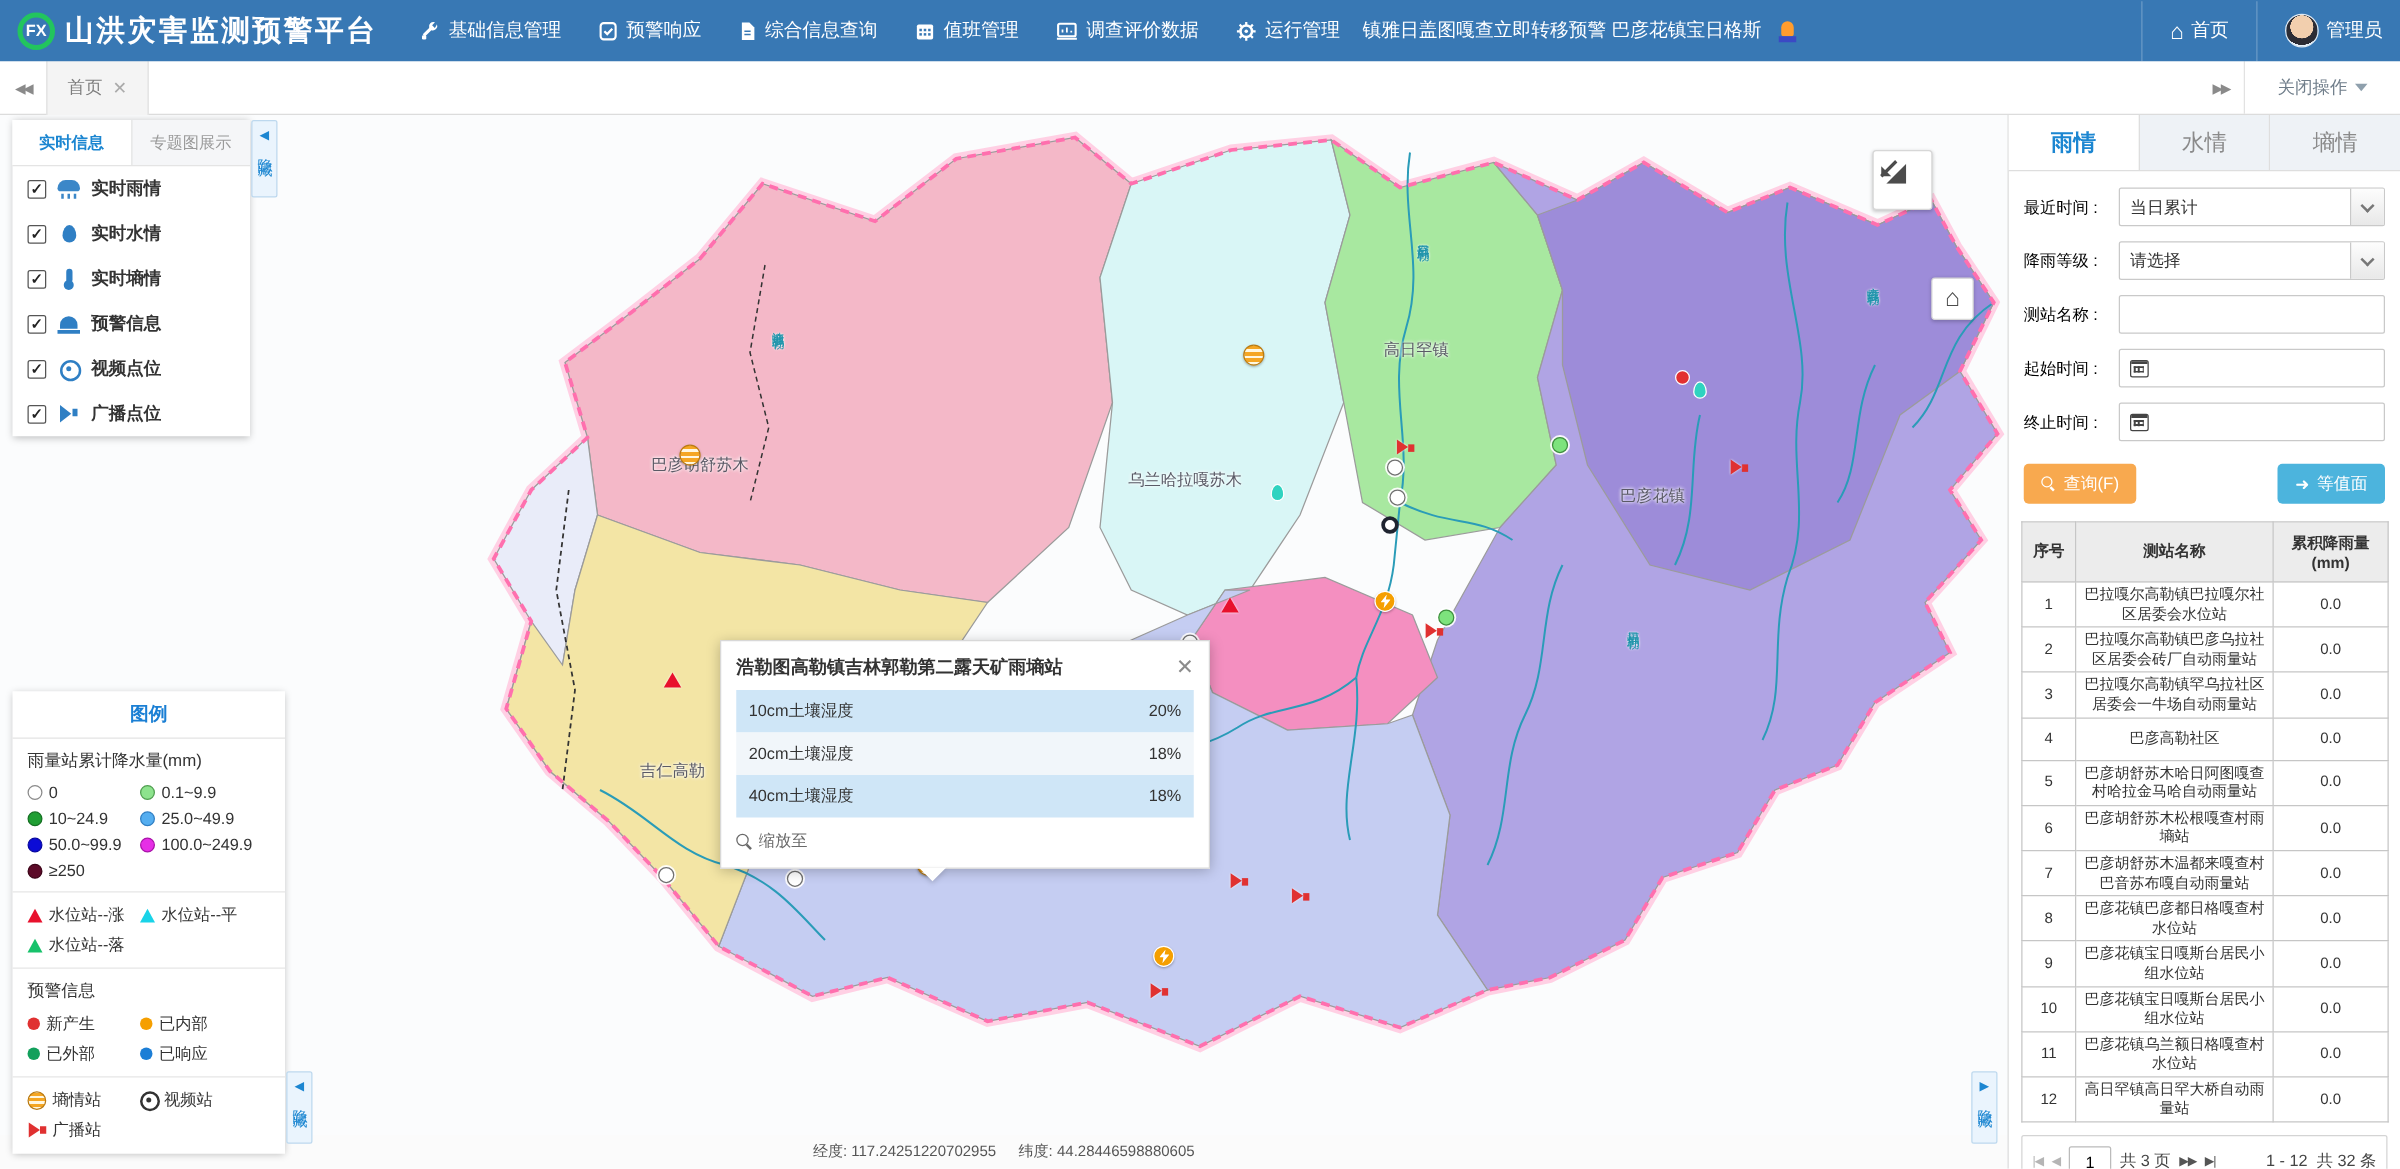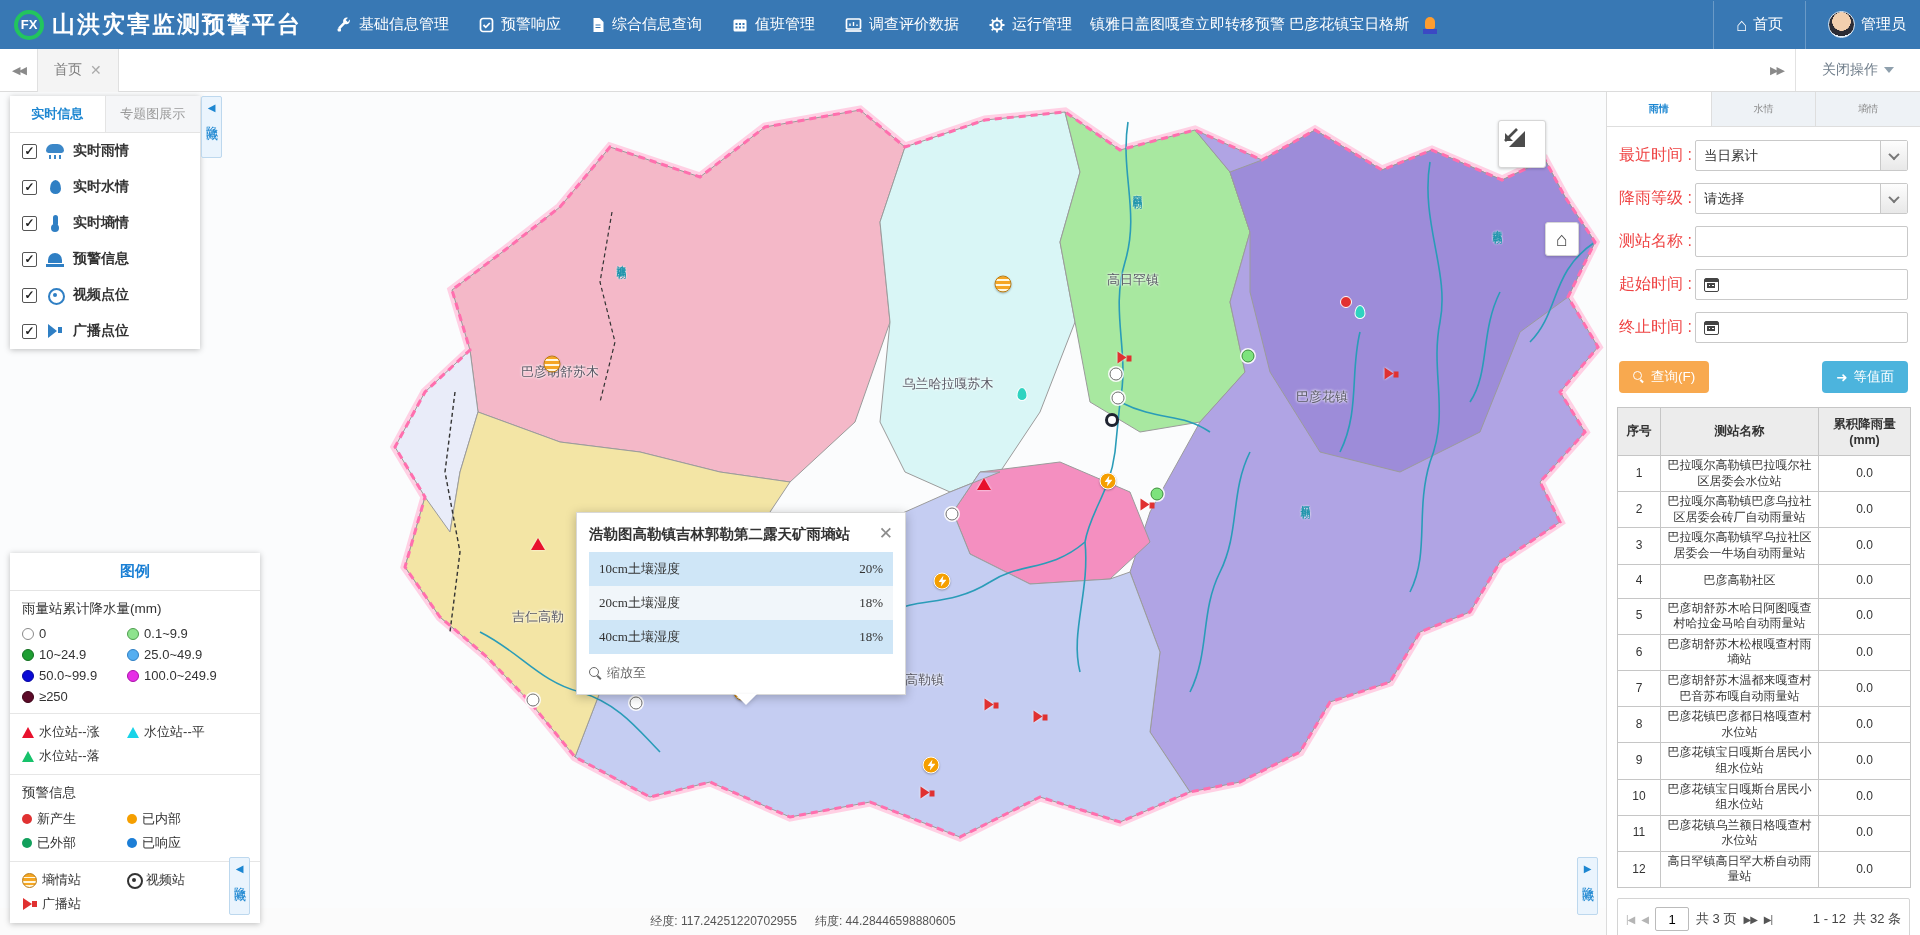--- a/index.html
+++ b/index.html
@@ -78,62 +78,62 @@
   .ic-video::before{content:"";position:absolute;left:2px;top:2px;width:13px;height:13px;border:2.6px solid #2f7fc4;border-radius:50%;}
   .ic-video::after{content:"";position:absolute;left:7px;top:7px;width:4px;height:4px;background:#2f7fc4;border-radius:50%;}
   .ic-spk::before{content:"";position:absolute;right:2px;top:5px;width:4px;height:6px;background:#2f7fc4;}
   .ic-spk::after{content:"";position:absolute;left:2px;top:2px;border-top:7px solid transparent;border-bottom:7px solid transparent;border-left:9px solid #2f7fc4;}
 
   .collapse-btn{position:absolute;width:21px;background:#eaf4fd;border:1px solid #bdd8ee;color:#1c86d1;display:flex;flex-direction:column;align-items:center;gap:3px;padding:5px 0;font-size:12px;cursor:pointer;z-index:31;border-radius:2px;}
   .collapse-btn .arr{font-size:10px;}
   .vtext{writing-mode:vertical-rl;letter-spacing:3px;}
 
   
-  .legend-panel{left:10px;top:461px;width:250px;font-size:13px;}
+  .legend-panel{left:10px;top:461px;width:218px;font-size:13px;}
   .legend-title{color:#1a7fd4;font-weight:bold;font-size:15px;text-align:center;padding:9px 0;border-bottom:1px solid #e4e4e4;}
   .legend-body{padding:9px 12px 10px;}
   .legend-sub{color:#333;font-size:13.5px;margin-bottom:8px;}
   .lg-grid{display:grid;grid-template-columns:1fr 1.15fr;row-gap:6px;}
   .lg-item{display:flex;align-items:center;gap:5px;color:#333;white-space:nowrap;}
   .lg-dot{width:12px;height:12px;border-radius:50%;border:1px solid #777;flex:0 0 auto;}
   .lg-tri{width:0;height:0;border-left:6.5px solid transparent;border-right:6.5px solid transparent;border-bottom:11px solid #e8112d;flex:0 0 auto;}
   .lg-wdot{width:10px;height:10px;border-radius:50%;flex:0 0 auto;}
   .lg-hr{border:none;border-top:1px solid #e6e6e6;margin:9px -12px;}
   .lg-soil{width:15px;height:15px;border-radius:50%;border:1.4px solid #b97a12;background:repeating-linear-gradient(#f5a623 0 2.6px,#fff7e0 2.6px 4.4px);flex:0 0 auto;}
   .lg-video{width:14px;height:14px;position:relative;flex:0 0 auto;}
   .lg-video::before{content:"";position:absolute;left:0;top:0;width:12px;height:12px;border:2.4px solid #333;border-radius:50%;}
   .lg-video::after{content:"";position:absolute;left:5px;top:5px;width:4px;height:4px;background:#333;border-radius:50%;}
   .lg-spk{width:15px;height:13px;position:relative;flex:0 0 auto;}
   .lg-spk::before{content:"";position:absolute;right:0;top:3.5px;width:5px;height:6px;background:#e03131;}
   .lg-spk::after{content:"";position:absolute;left:1px;top:0;border-top:6.5px solid transparent;border-bottom:6.5px solid transparent;border-left:9px solid #e03131;}
 
   
-  .popup{position:absolute;left:576px;top:420px;width:330px;background:#fff;border:1px solid #d8d8d8;box-shadow:0 2px 10px rgba(0,0,0,.25);z-index:40;font-family:Liberation Serif, serif;}
+  .popup{position:absolute;left:576px;top:420px;width:392px;background:#fff;border:1px solid #d8d8d8;box-shadow:0 2px 10px rgba(0,0,0,.25);z-index:40;}
   .popup::after{content:"";position:absolute;left:158px;bottom:-11px;border-left:11px solid transparent;border-right:11px solid transparent;border-top:11px solid #fff;filter:drop-shadow(0 2px 2px rgba(0,0,0,.15));}
   .popup-hd{display:flex;align-items:flex-start;justify-content:space-between;padding:12px 12px 8px;}
   .popup-title{font-size:14.5px;font-weight:bold;color:#333;line-height:1.3;padding-right:8px;}
   .popup-close{color:#8c8c8c;font-size:17px;cursor:pointer;line-height:1;}
   .popup-rows{margin:0 12px;}
   .popup-row{display:flex;justify-content:space-between;align-items:center;font-size:13px;color:#333;padding:8px 10px;}
   .popup-row.blue{background:#cfe6f7;}
   .popup-row.lite{background:#f1f6fa;}
   .popup-ft{display:flex;align-items:center;gap:6px;color:#6a6a6a;font-size:13px;padding:10px 12px 12px;cursor:pointer;}
   .mag{width:12px;height:12px;position:relative;flex:0 0 auto;}
   .mag::before{content:"";position:absolute;left:0;top:0;width:8px;height:8px;border:1.7px solid #6a6a6a;border-radius:50%;}
   .mag::after{content:"";position:absolute;left:8.5px;top:8.5px;width:4.5px;height:1.8px;background:#6a6a6a;transform:rotate(45deg);transform-origin:0 0;}
 
   
   .right-panel{position:absolute;right:0;top:0;width:314px;height:843px;background:#fff;border-left:1px solid #dcdcdc;z-index:50;display:flex;flex-direction:column;}
   .rp-tabs{display:flex;border-bottom:1px solid #dedede;}
-  .rp-tab{flex:1;text-align:center;font-size:10px;padding:10px 0;cursor:pointer;color:#8a8a8a;background:#eef2f6;border-left:1px solid #dedede;}
+  .rp-tab{flex:1;text-align:center;font-size:18px;padding:10px 0;cursor:pointer;color:#8a8a8a;background:#eef2f6;border-left:1px solid #dedede;}
   .rp-tab:first-child{border-left:none;}
   .rp-tab.active{background:#fff;color:#1c86d1;font-weight:bold;}
   .rp-form{padding:13px 12px 4px;}
   .frm-row{display:flex;align-items:center;margin-bottom:12px;}
-  .frm-label{width:76px;font-size:16px;color:#ef4444;flex:0 0 auto;}
+  .frm-label{width:76px;font-size:13px;color:#000000;flex:0 0 auto;}
   .frm-ctrl{flex:1;height:31px;border:1px solid #c9c9c9;border-radius:2px;background:#fff;display:flex;align-items:center;position:relative;font-size:13.5px;color:#333;padding:0 8px;cursor:pointer;}
   .frm-ctrl .chev{position:absolute;right:0;top:0;width:27px;height:100%;background:linear-gradient(#fdfdfd,#e8e8e8);border-left:1px solid #c9c9c9;display:flex;align-items:center;justify-content:center;}
   .chev i{width:8px;height:8px;border-right:2px solid #777;border-bottom:2px solid #777;transform:rotate(45deg) translate(-1px,-1px);}
   .cal-ic{width:15px;height:14px;border:1.7px solid #444;border-radius:2px;position:relative;margin-right:6px;flex:0 0 auto;background:linear-gradient(#444 0 2.5px,transparent 2.5px);}
   .cal-ic::after{content:"";position:absolute;left:1.5px;top:4.5px;width:8.5px;height:5px;background:repeating-linear-gradient(90deg,#444 0 1.6px,transparent 1.6px 3.4px),repeating-linear-gradient(#444 0 1.6px,transparent 1.6px 3.4px);}
   .rp-buttons{display:flex;justify-content:space-between;padding:2px 12px 10px;gap:24px;}
   .btn{display:flex;align-items:center;gap:6px;border:none;border-radius:4px;color:#fff;font-size:13.5px;padding:0 14px;height:32px;cursor:pointer;font-family:inherit;}
   .btn-query{background:#f8a94f;}
   .btn-iso{background:#4cb4dd;}
   .btn-mag{width:12px;height:12px;position:relative;}

